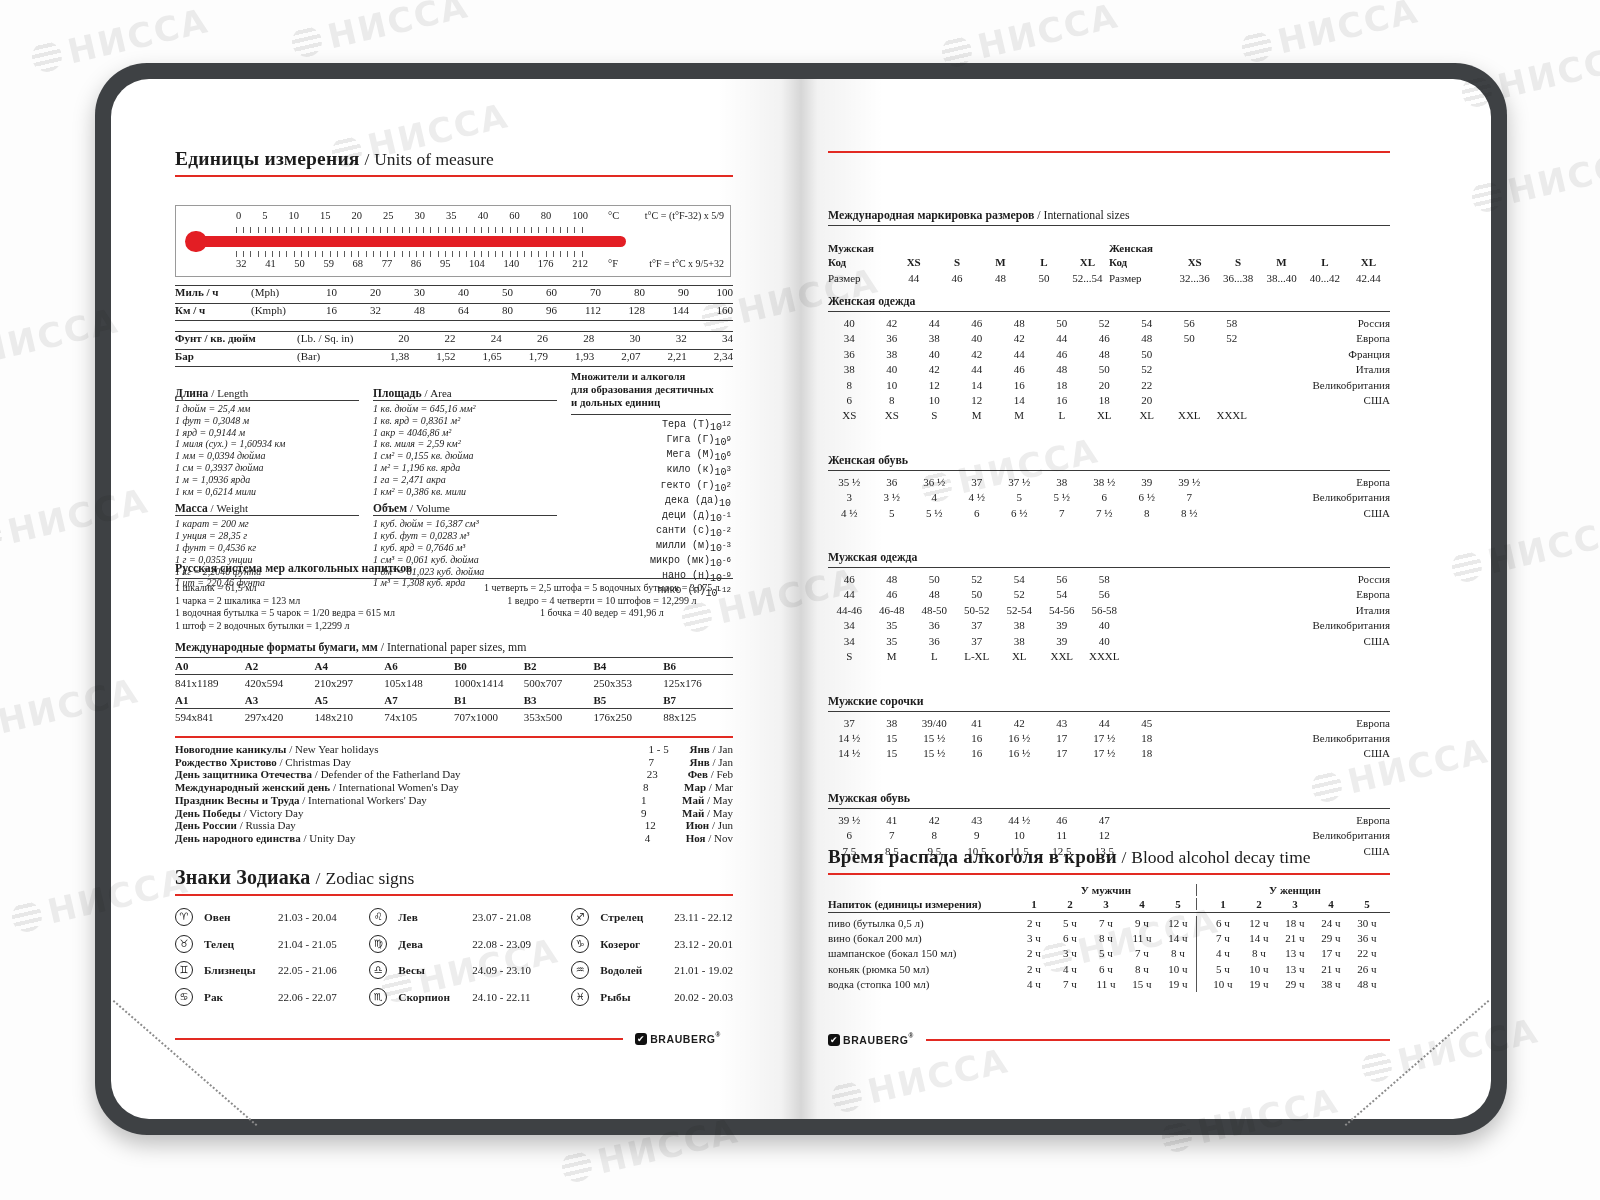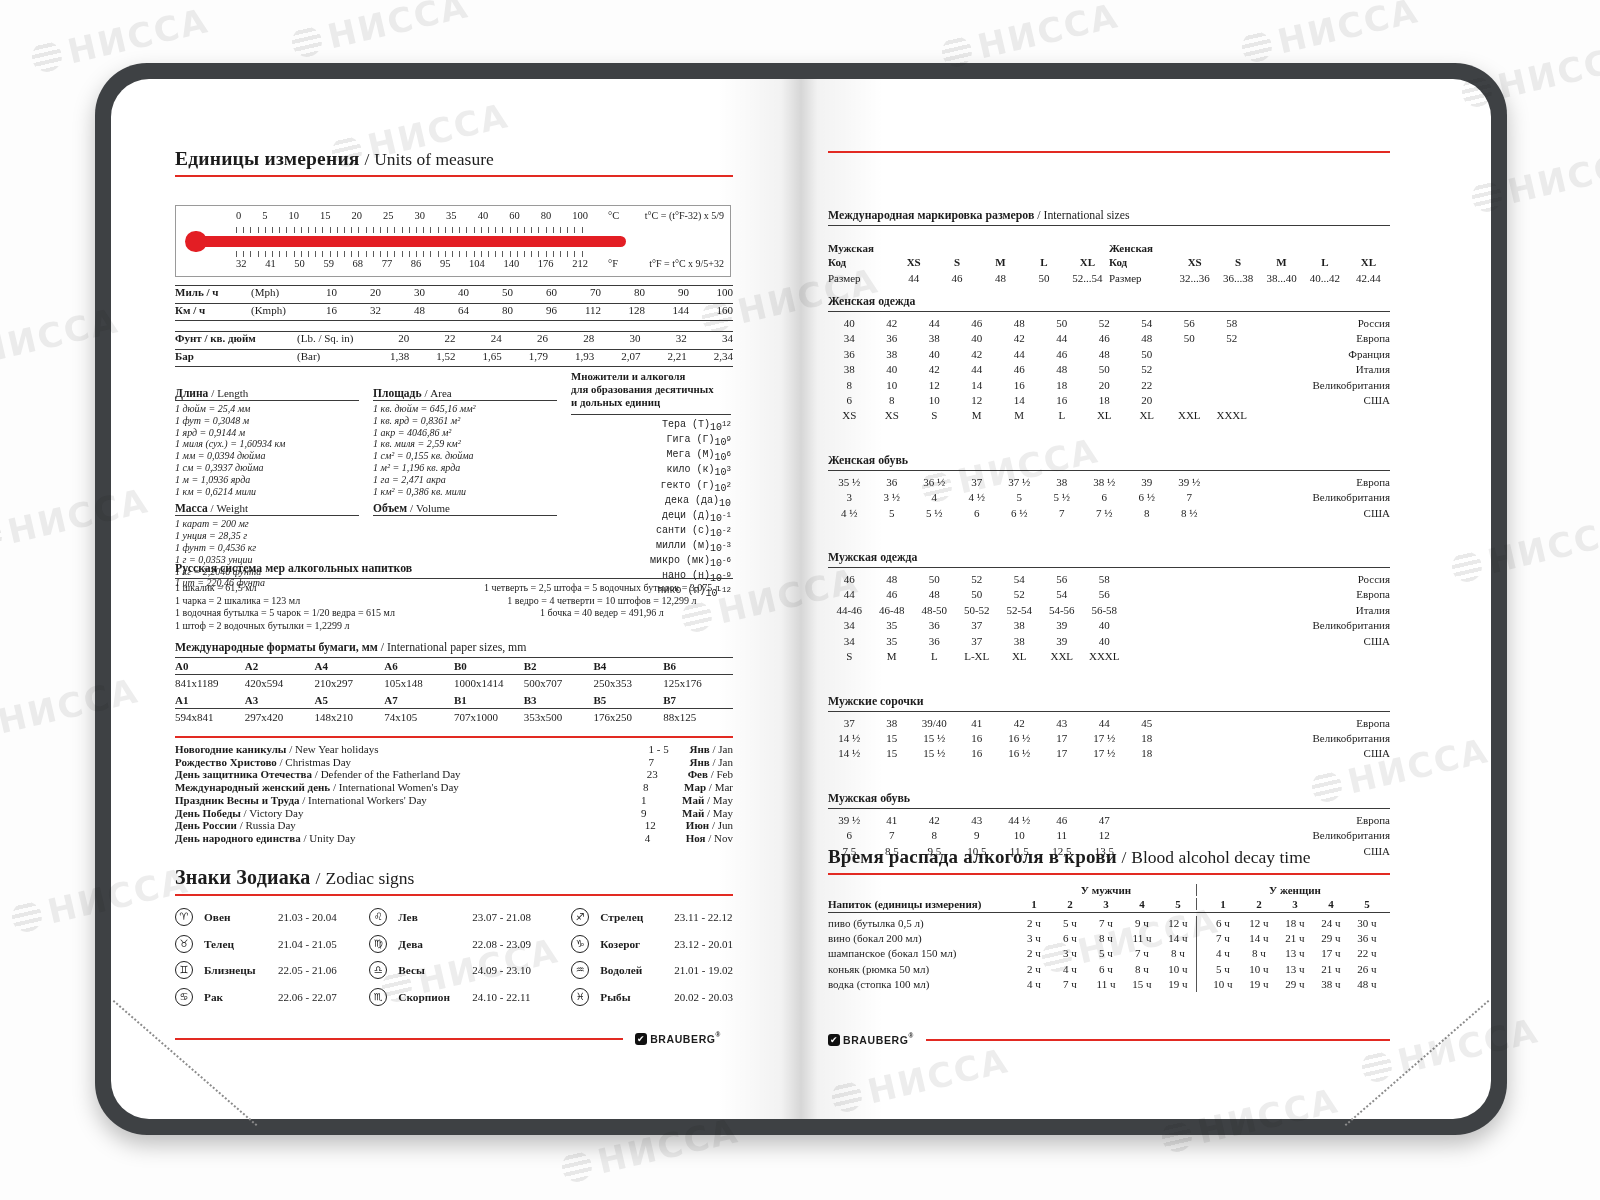--- a/index.html
+++ b/index.html
@@ -303,20 +303,29 @@
             <div class="u-line">1 см² = 0,155 кв. дюйма</div>
             <div class="u-line">1 м² = 1,196 кв. ярда</div>
             <div class="u-line">1 га = 2,471 акра</div>
             <div class="u-line">1 км² = 0,386 кв. мили</div>
           </div>
         <div class="col-h mt">
           <b>Объем</b>
           <span class="mini-en">/</span>
           <span class="mini-en">Volume</span>
         </div>
+        <div>
+
+        <div class="u-line">1 куб. дюйм = 16,387 см³</div>
+            <div class="u-line">1 куб. фут = 0,0283 м³</div>
+            <div class="u-line">1 куб. ярд = 0,7646 м³</div>
+            <div class="u-line">1 см³ = 0,061 куб. дюйма</div>
+            <div class="u-line">1 дм³ = 61,023 куб. дюйма</div>
+            <div class="u-line">1 м³ = 1,308 куб. ярда</div>
+          </div>
       </div>
       <div class="ucol3">
         <div>
 
         <div class="p-head">Множители и алкоголя</div>
             <div class="p-head">для образования десятичных</div>
             <div class="p-head">и дольных единиц</div>
           </div>
         <div class="p-rule"></div>
         <div>

